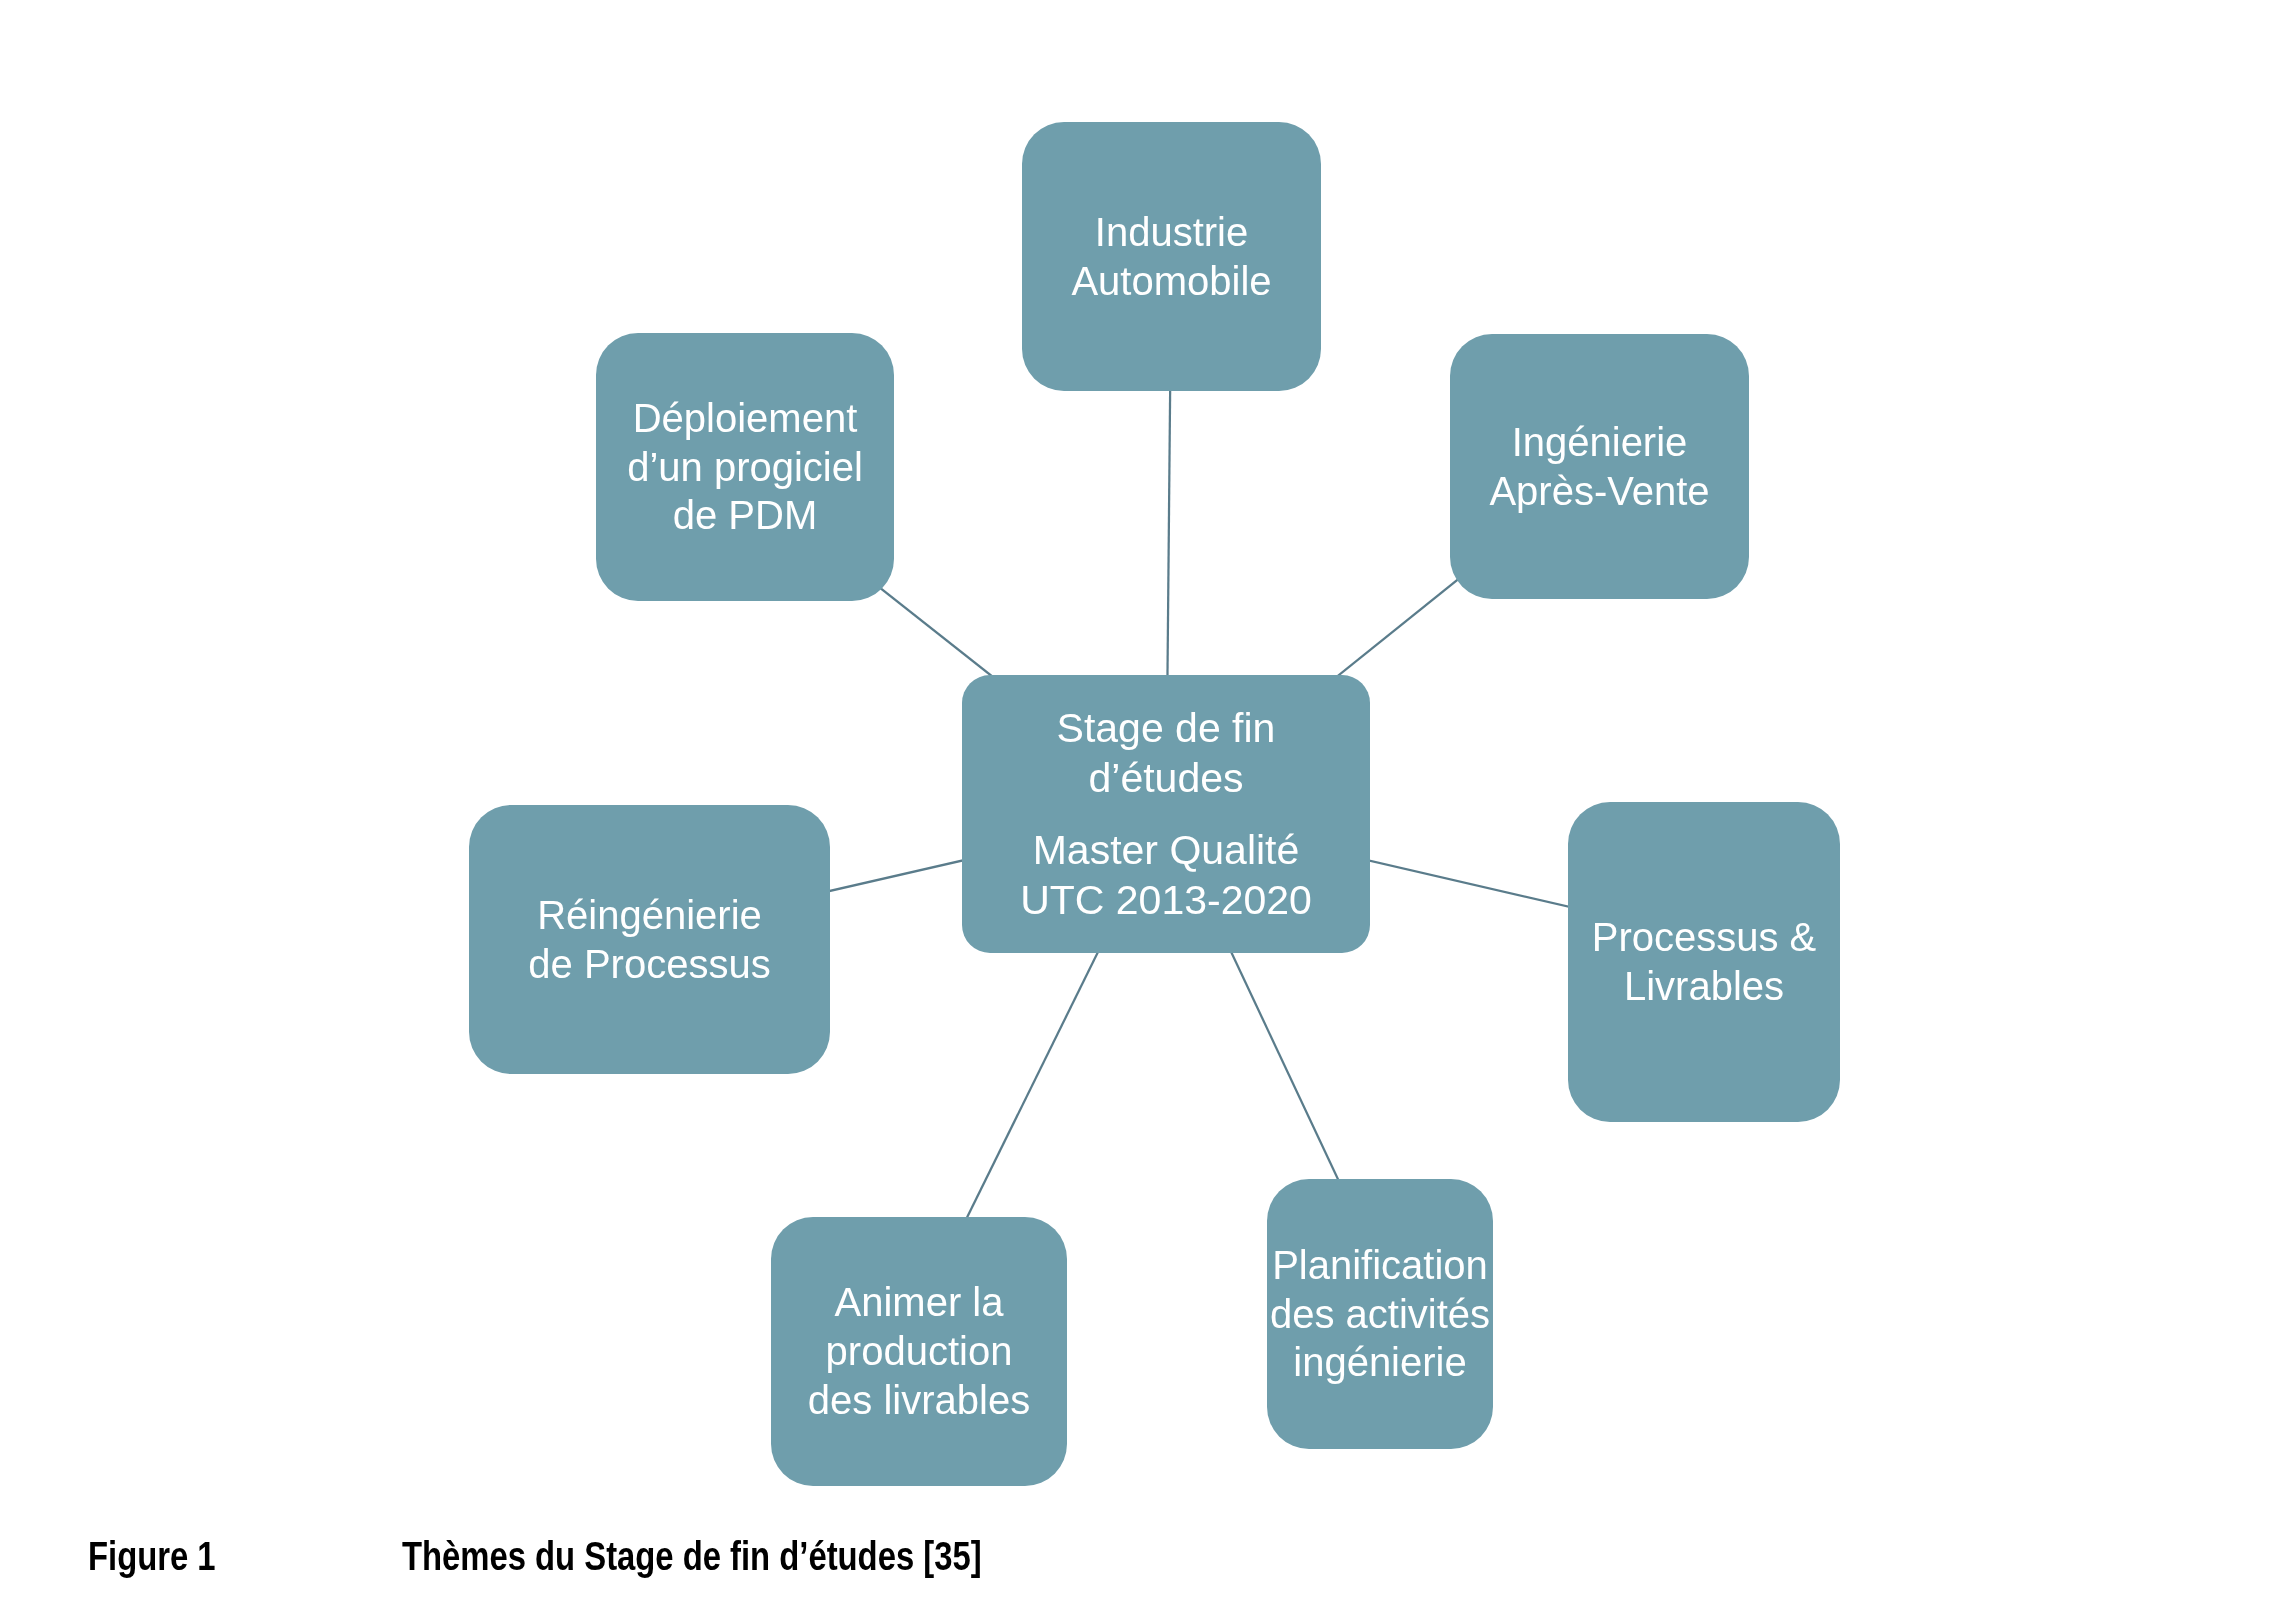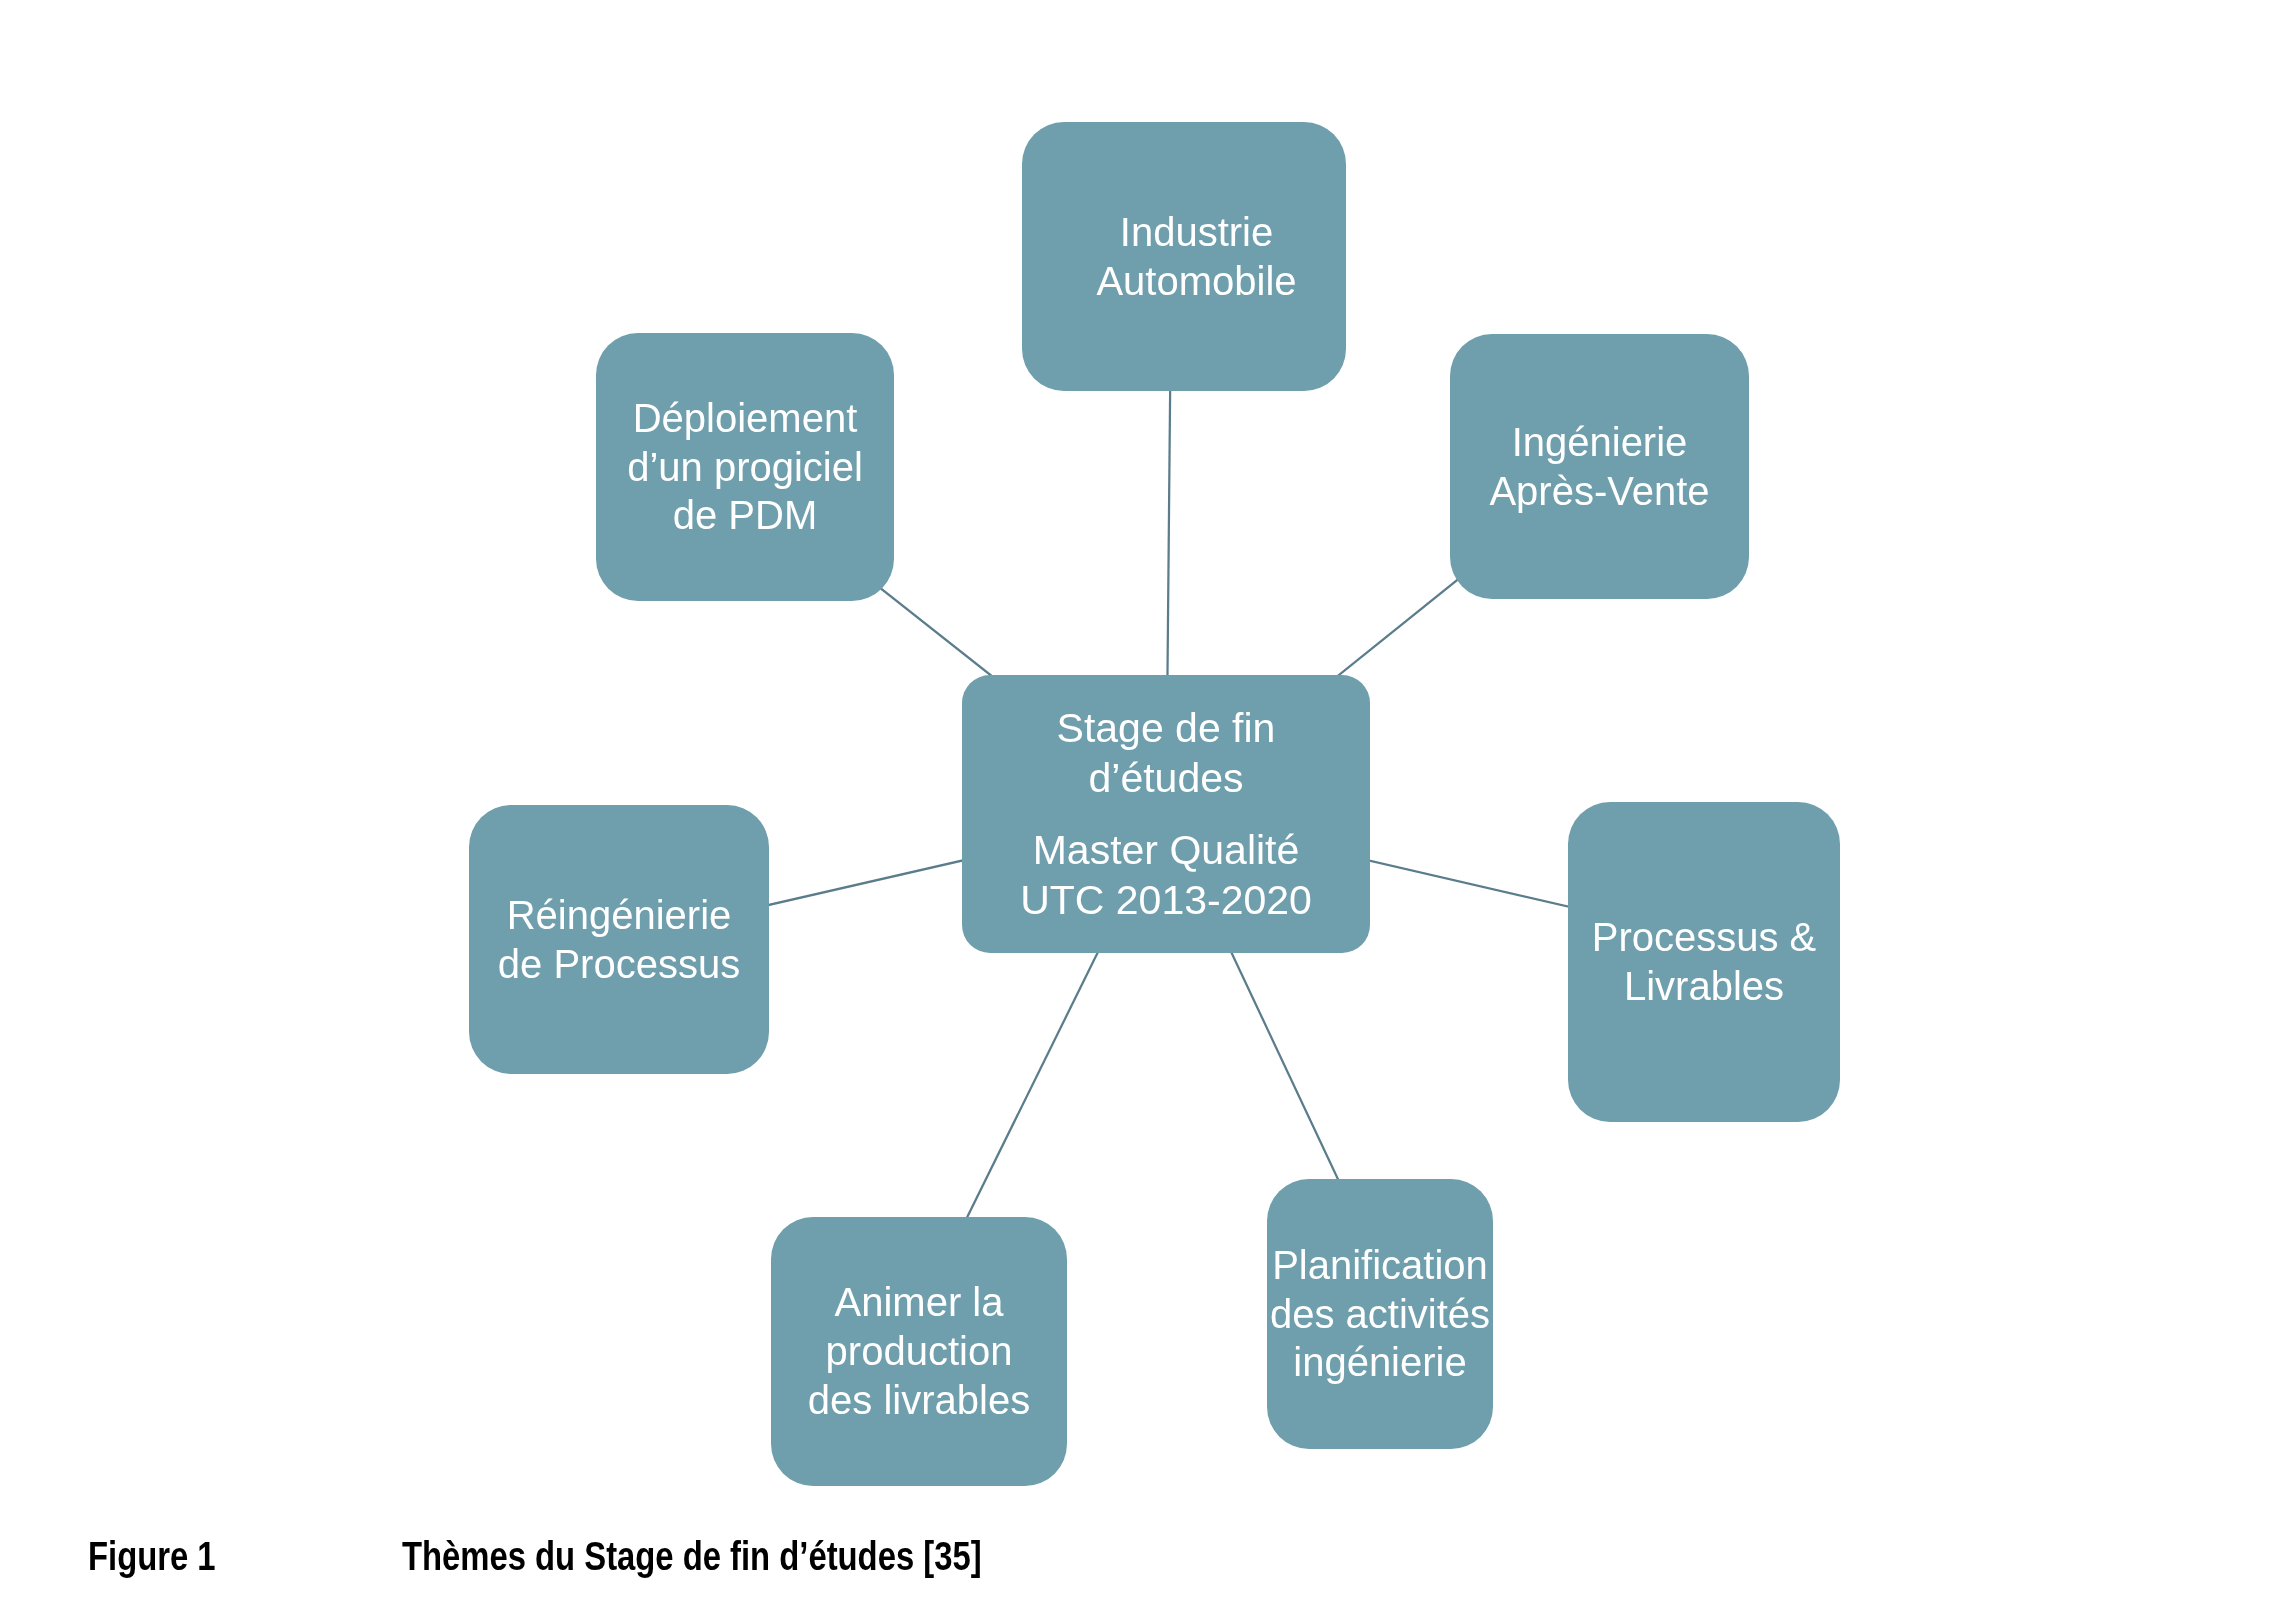--- a/index.html
+++ b/index.html
@@ -52,24 +52,24 @@
     left: 962px; top: 675px; width: 408px; height: 278px;
     border-radius: 28px;
   }
   .node.central .node-title,
   .node.central .node-subtitle {
     font-size: 41px;
   }
   .node.central .node-subtitle {
     margin-top: 21px;
   }
-  .n-top        { left: 1022px; top: 122px;  width: 299px; height: 269px; padding-left: 25px; }
+  .n-top        { left: 1022px; top: 122px;  width: 299px; height: 269px; }
   .n-topleft    { left: 578px;  top: 333px;  width: 298px; height: 268px; margin-left: 18px; }
   .n-topright   { left: 1450px; top: 334px;  width: 299px; height: 265px; }
-  .n-left       { left: 469px;  top: 805px; width: 300px; height: 269px; }
+  .n-left       { left: 469px;  top: 805px; width: 361px; height: 269px; }
   .n-right      { left: 1568px; top: 802px; width: 272px; height: 320px; }
   .n-bottomleft { left: 771px; top: 1217px; width: 296px; height: 269px; }
   .n-bottomright{ left: 1267px; top: 1179px; width: 226px; height: 270px; }
   .caption {
     position: absolute;
     z-index: 3;
     top: 1526px;
     left: 0;
     width: 2295px;
     height: 60px;

